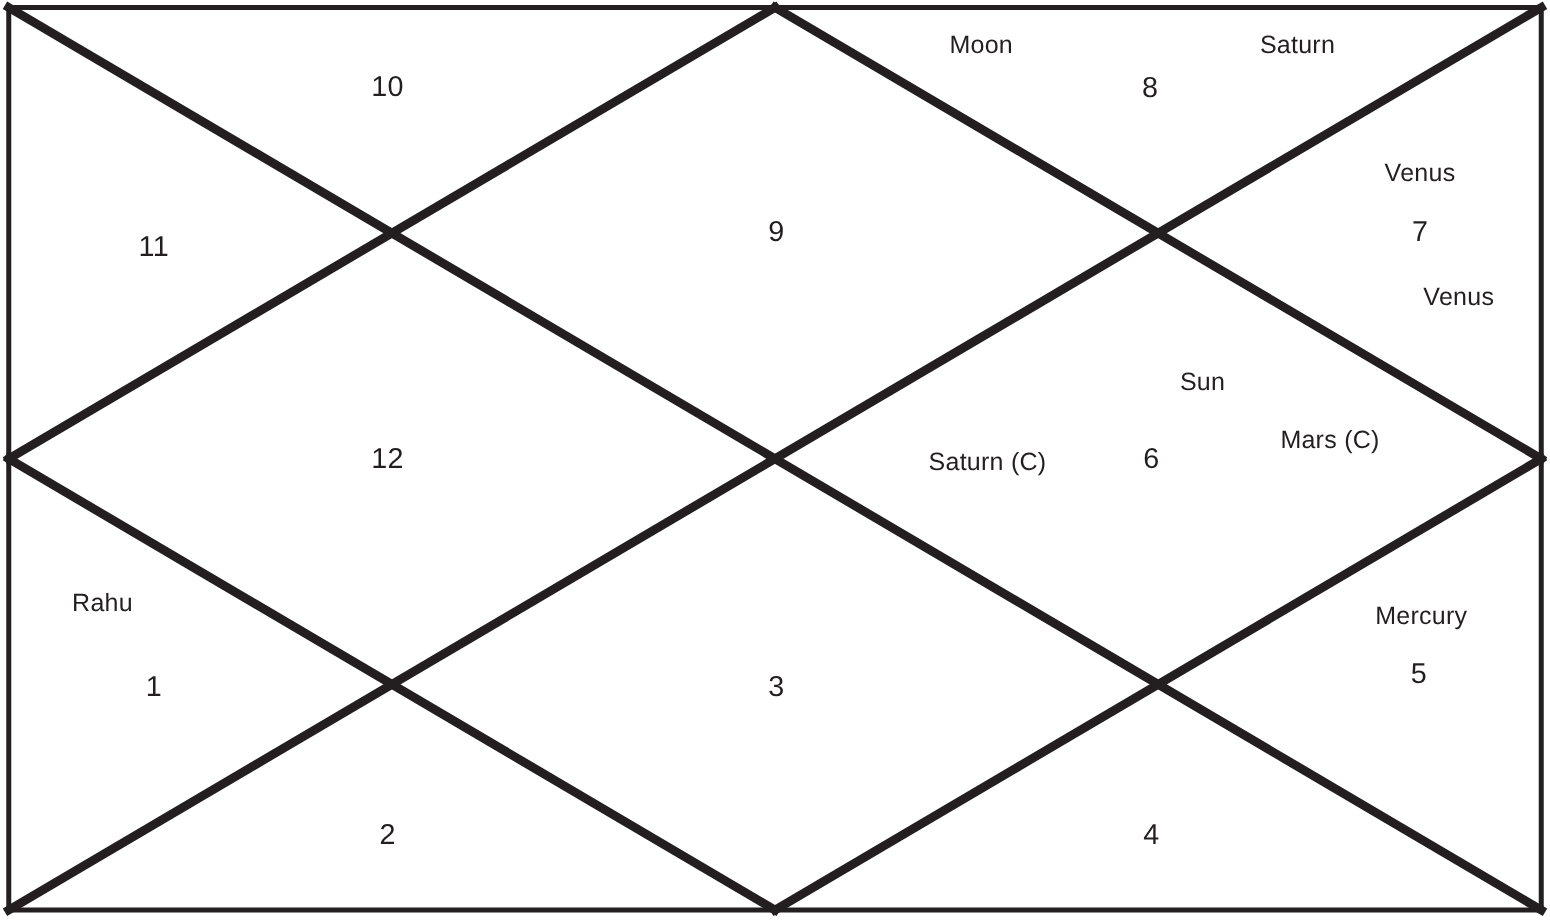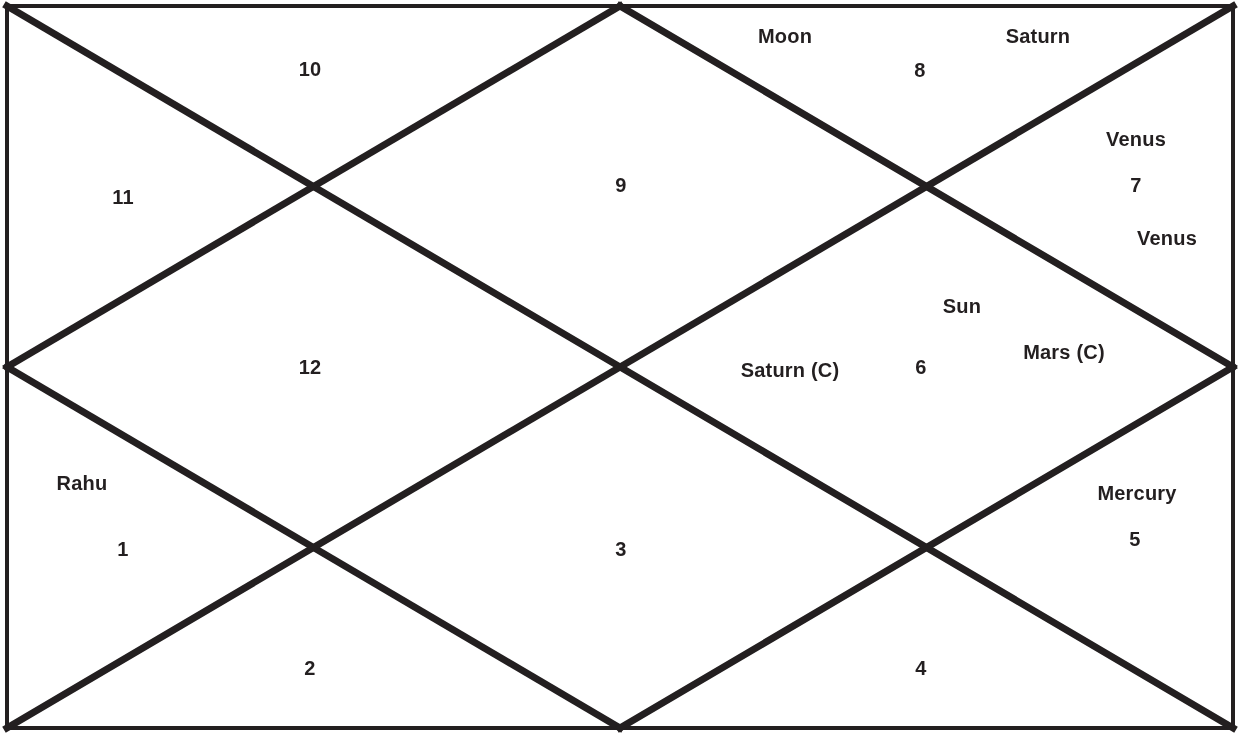--- a/index.html
+++ b/index.html
@@ -32,26 +32,26 @@
     top: 0;
     width: 1240px;
     height: 736px;
   }
   .lbl {
     position: absolute;
     transform: translate(-50%, -50%);
     white-space: nowrap;
     color: #231f20;
     font-family: "Liberation Sans", sans-serif;
-    font-weight: bold;
+    font-weight: normal;
     line-height: 1;
     letter-spacing: 0.2px;
   }
   .house-number {
-    font-size: 20px;
+    font-size: 23px;
   }
   .planet-name {
     font-size: 20px;
   }
 </style>
 </head>
 <body>
 
 <div id="chart-root">
 

